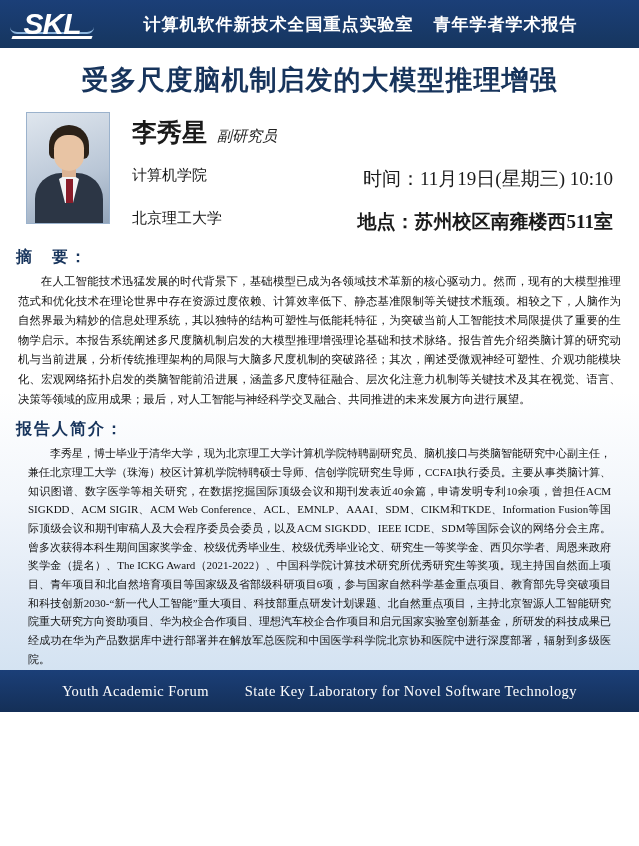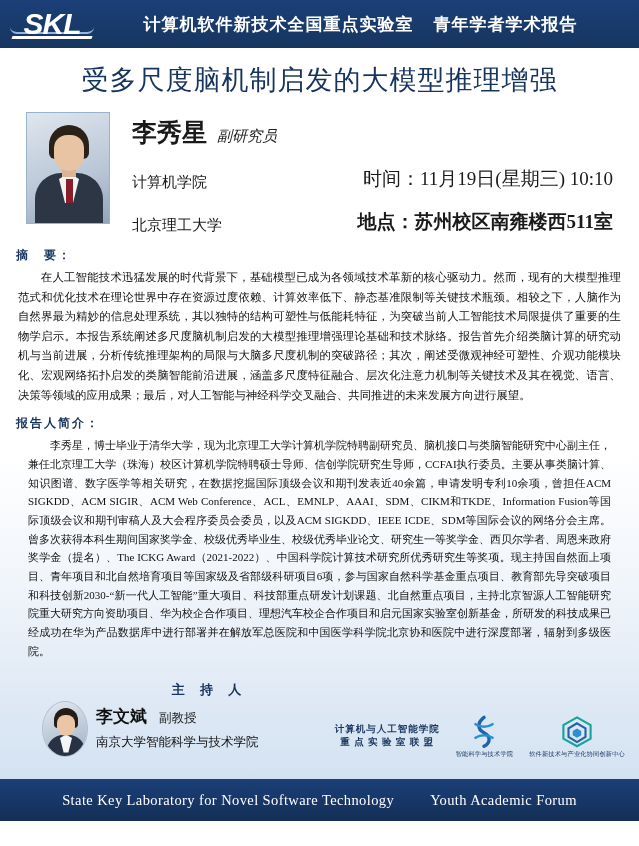--- a/index.html
+++ b/index.html
@@ -7,21 +7,21 @@
   body {
     width: 639px;
     height: 846px;
     font-family: "Liberation Serif", "DejaVu Serif", serif;
     background: #ffffff;
     overflow: hidden;
     position: relative;
   }
   .poster {
     width: 639px;
-    height: 821px;
+    height: 712px;
     position: relative;
     background: linear-gradient(180deg, #ffffff 0%, #ffffff 55%, #f2f6fb 70%, #dfe9f5 85%, #cddff0 100%);
     overflow: hidden;
   }
 
   
   .header {
     height: 48px;
     background: linear-gradient(180deg, #1b3f78 0%, #16365f 100%);
     display: flex;
@@ -89,21 +89,21 @@
     font-size: 17px;
     font-weight: bold;
     letter-spacing: 1px;
     font-family: "Liberation Serif", serif;
   }
 
   
   .main-title {
     text-align: center;
     font-size: 27px;
-    font-weight: normal;
+    font-weight: bold;
     color: #17345c;
     padding: 14px 10px 10px;
     letter-spacing: 1px;
   }
 
   
   .speaker {
     display: flex;
     padding: 4px 18px 2px 26px;
     align-items: flex-start;
@@ -178,38 +178,38 @@
     color: #1a1a1a;
   }
   .sp-title {
     font-size: 15px;
     color: #222;
     font-style: italic;
   }
   .info-row {
     display: flex;
     justify-content: space-between;
-    align-items: flex-end;
+    align-items: flex-start;
     margin-top: 17px;
     padding-right: 8px;
   }
   .info-left {
     font-size: 15px;
     color: #1a1a1a;
   }
   .info-right {
     font-size: 19px;
     color: #1a1a1a;
     min-width: 240px;
   }
   .info-right.bold { font-weight: bold; }
 
   
   .section-head {
-    font-size: 12px;
+    font-size: 16px;
     font-weight: bold;
     color: #17345c;
     padding: 10px 0 4px 16px;
     letter-spacing: 2px;
   }
   .body-text {
     font-size: 11.4px;
     line-height: 1.72;
     color: #111;
     text-align: justify;
@@ -412,17 +412,17 @@
           <polygon points="20,4 36,13 36,29 20,38 4,29 4,13" fill="none" stroke="#17a39b" stroke-width="2.5"></polygon>
           <polygon points="20,11 30,17 30,27 20,33 10,27 10,17" fill="none" stroke="#1f63a8" stroke-width="2.5"></polygon>
           <polygon points="20,17 25,20 25,25 20,28 15,25 15,20" fill="#2b8fd0"></polygon>
         </svg>
         <div class="sp-caption">软件新技术与产业化协同创新中心</div>
       </div>
     </div>
   </div>
 
   <div class="footer">
+    <div class="footer-text">Youth  Academic Forum</div>
     <div class="footer-text">State Key Laboratory for Novel Software Technology</div>
-    <div class="footer-text">Youth  Academic Forum</div>
   </div>
 
 </div>
 
 </body></html>

